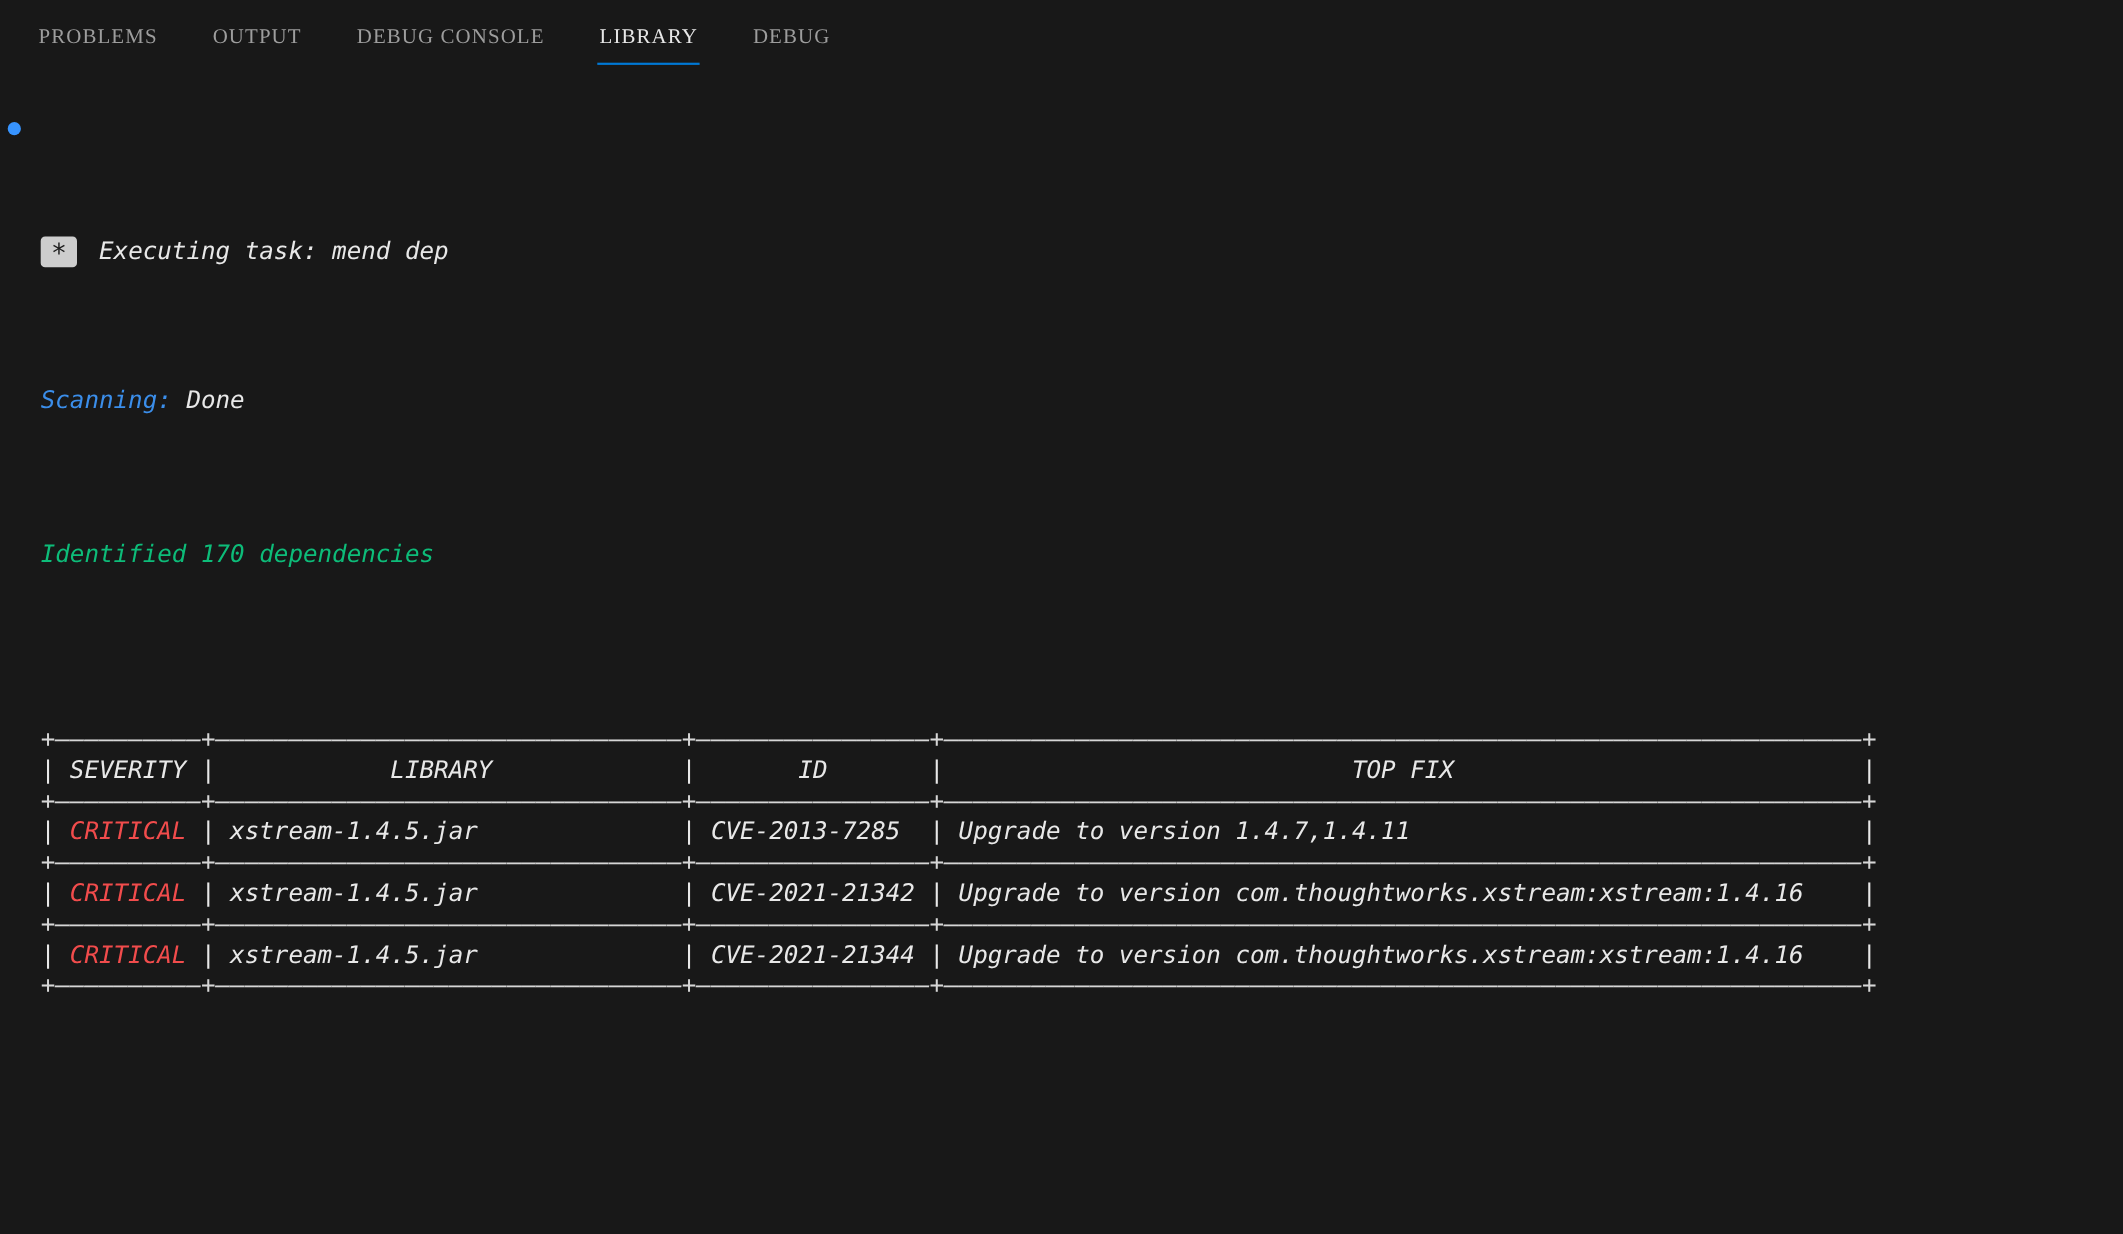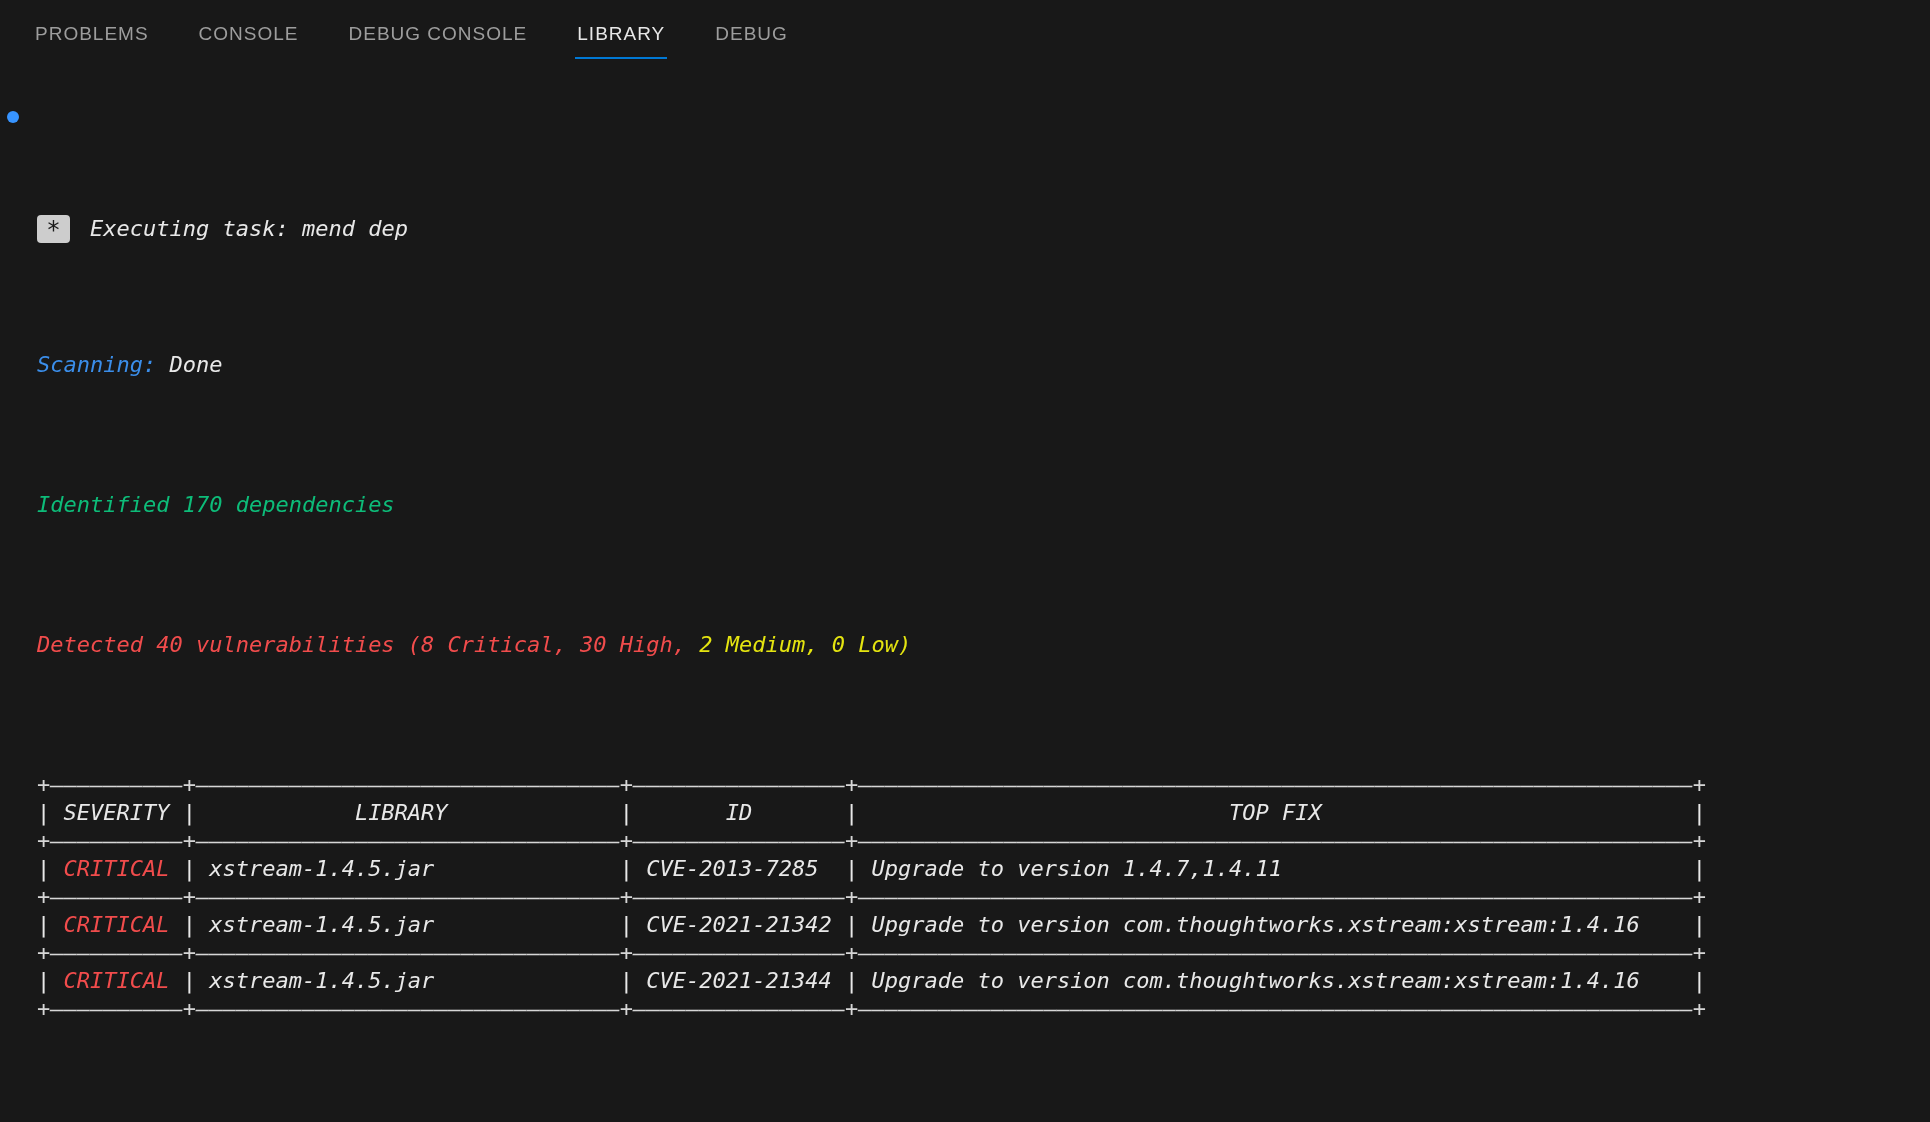--- a/index.html
+++ b/index.html
@@ -7,20 +7,21 @@
     width:1930px;height:1122px;overflow:hidden;
     background:var(--bg,#181818);
     font-family:"Liberation Sans",sans-serif;
   }
   
   .tabbar{
     display:flex;align-items:center;gap:46px;
     height:68px;padding-left:33px;
     font-size:19px;letter-spacing:1px;
     user-select:none;
+    font-family:Liberation Serif, serif;
   }
   .tab{
     position:relative;color:#9d9d9d;cursor:pointer;
     padding:0 2px;height:100%;display:flex;align-items:center;
   }
   .tab.active{color:#e7e7e7;}
   .tab.active::after{
     content:"";position:absolute;left:0;right:0;bottom:9px;height:2px;
     background:var(--accent,#0078d4);
   }
@@ -49,31 +50,30 @@
   .c-green{color:var(--ansi-green,#0dbc79);text-align:right;}
   .c-red{color:var(--ansi-red,#f14c4c);}
   .c-yellow{color:var(--ansi-yellow,#e5e510);}
   .t-border{color:#d6d6d6;}
 </style>
 </head>
 <body>
 
 <div class="tabbar">
     <div class="tab">PROBLEMS</div>
-    <div class="tab">CONSOLE</div>
+    <div class="tab">OUTPUT</div>
     <div class="tab">DEBUG CONSOLE</div>
     <div class="tab active">LIBRARY</div>
     <div class="tab">DEBUG</div>
   </div>
 
 <div class="terminal">
   <span class="cmd-dot"></span>
 
   <div class="line"><span class="task-chip">*</span><span>Executing task: mend dep</span></div>
 
   <div class="line mt2"><span class="c-blue">Scanning:</span> <span>Done</span></div>
 
   <div class="line mt1"><span class="c-green">Identified 170 dependencies</span></div>
 
-  <div class="line mt1"><span class="c-red">Detected 40 vulnerabilities (8 Critical, 30 High, </span><span class="c-yellow">2 Medium, 0 Low)</span></div>
 
   <div class="mt1" id="vuln-table"><div class="line t-border">+——————————+————————————————————————————————+————————————————+———————————————————————————————————————————————————————————————+</div><div class="line">| SEVERITY |            LIBRARY             |       ID       |                            TOP FIX                            |</div><div class="line t-border">+——————————+————————————————————————————————+————————————————+———————————————————————————————————————————————————————————————+</div><div class="line"><span>|</span><span class="c-red"> CRITICAL </span><span>| xstream-1.4.5.jar              | CVE-2013-7285  | Upgrade to version 1.4.7,1.4.11                               |</span></div><div class="line t-border">+——————————+————————————————————————————————+————————————————+———————————————————————————————————————————————————————————————+</div><div class="line"><span>|</span><span class="c-red"> CRITICAL </span><span>| xstream-1.4.5.jar              | CVE-2021-21342 | Upgrade to version com.thoughtworks.xstream:xstream:1.4.16    |</span></div><div class="line t-border">+——————————+————————————————————————————————+————————————————+———————————————————————————————————————————————————————————————+</div><div class="line"><span>|</span><span class="c-red"> CRITICAL </span><span>| xstream-1.4.5.jar              | CVE-2021-21344 | Upgrade to version com.thoughtworks.xstream:xstream:1.4.16    |</span></div><div class="line t-border">+——————————+————————————————————————————————+————————————————+———————————————————————————————————————————————————————————————+</div></div>
 </div>
 
 </body></html>

